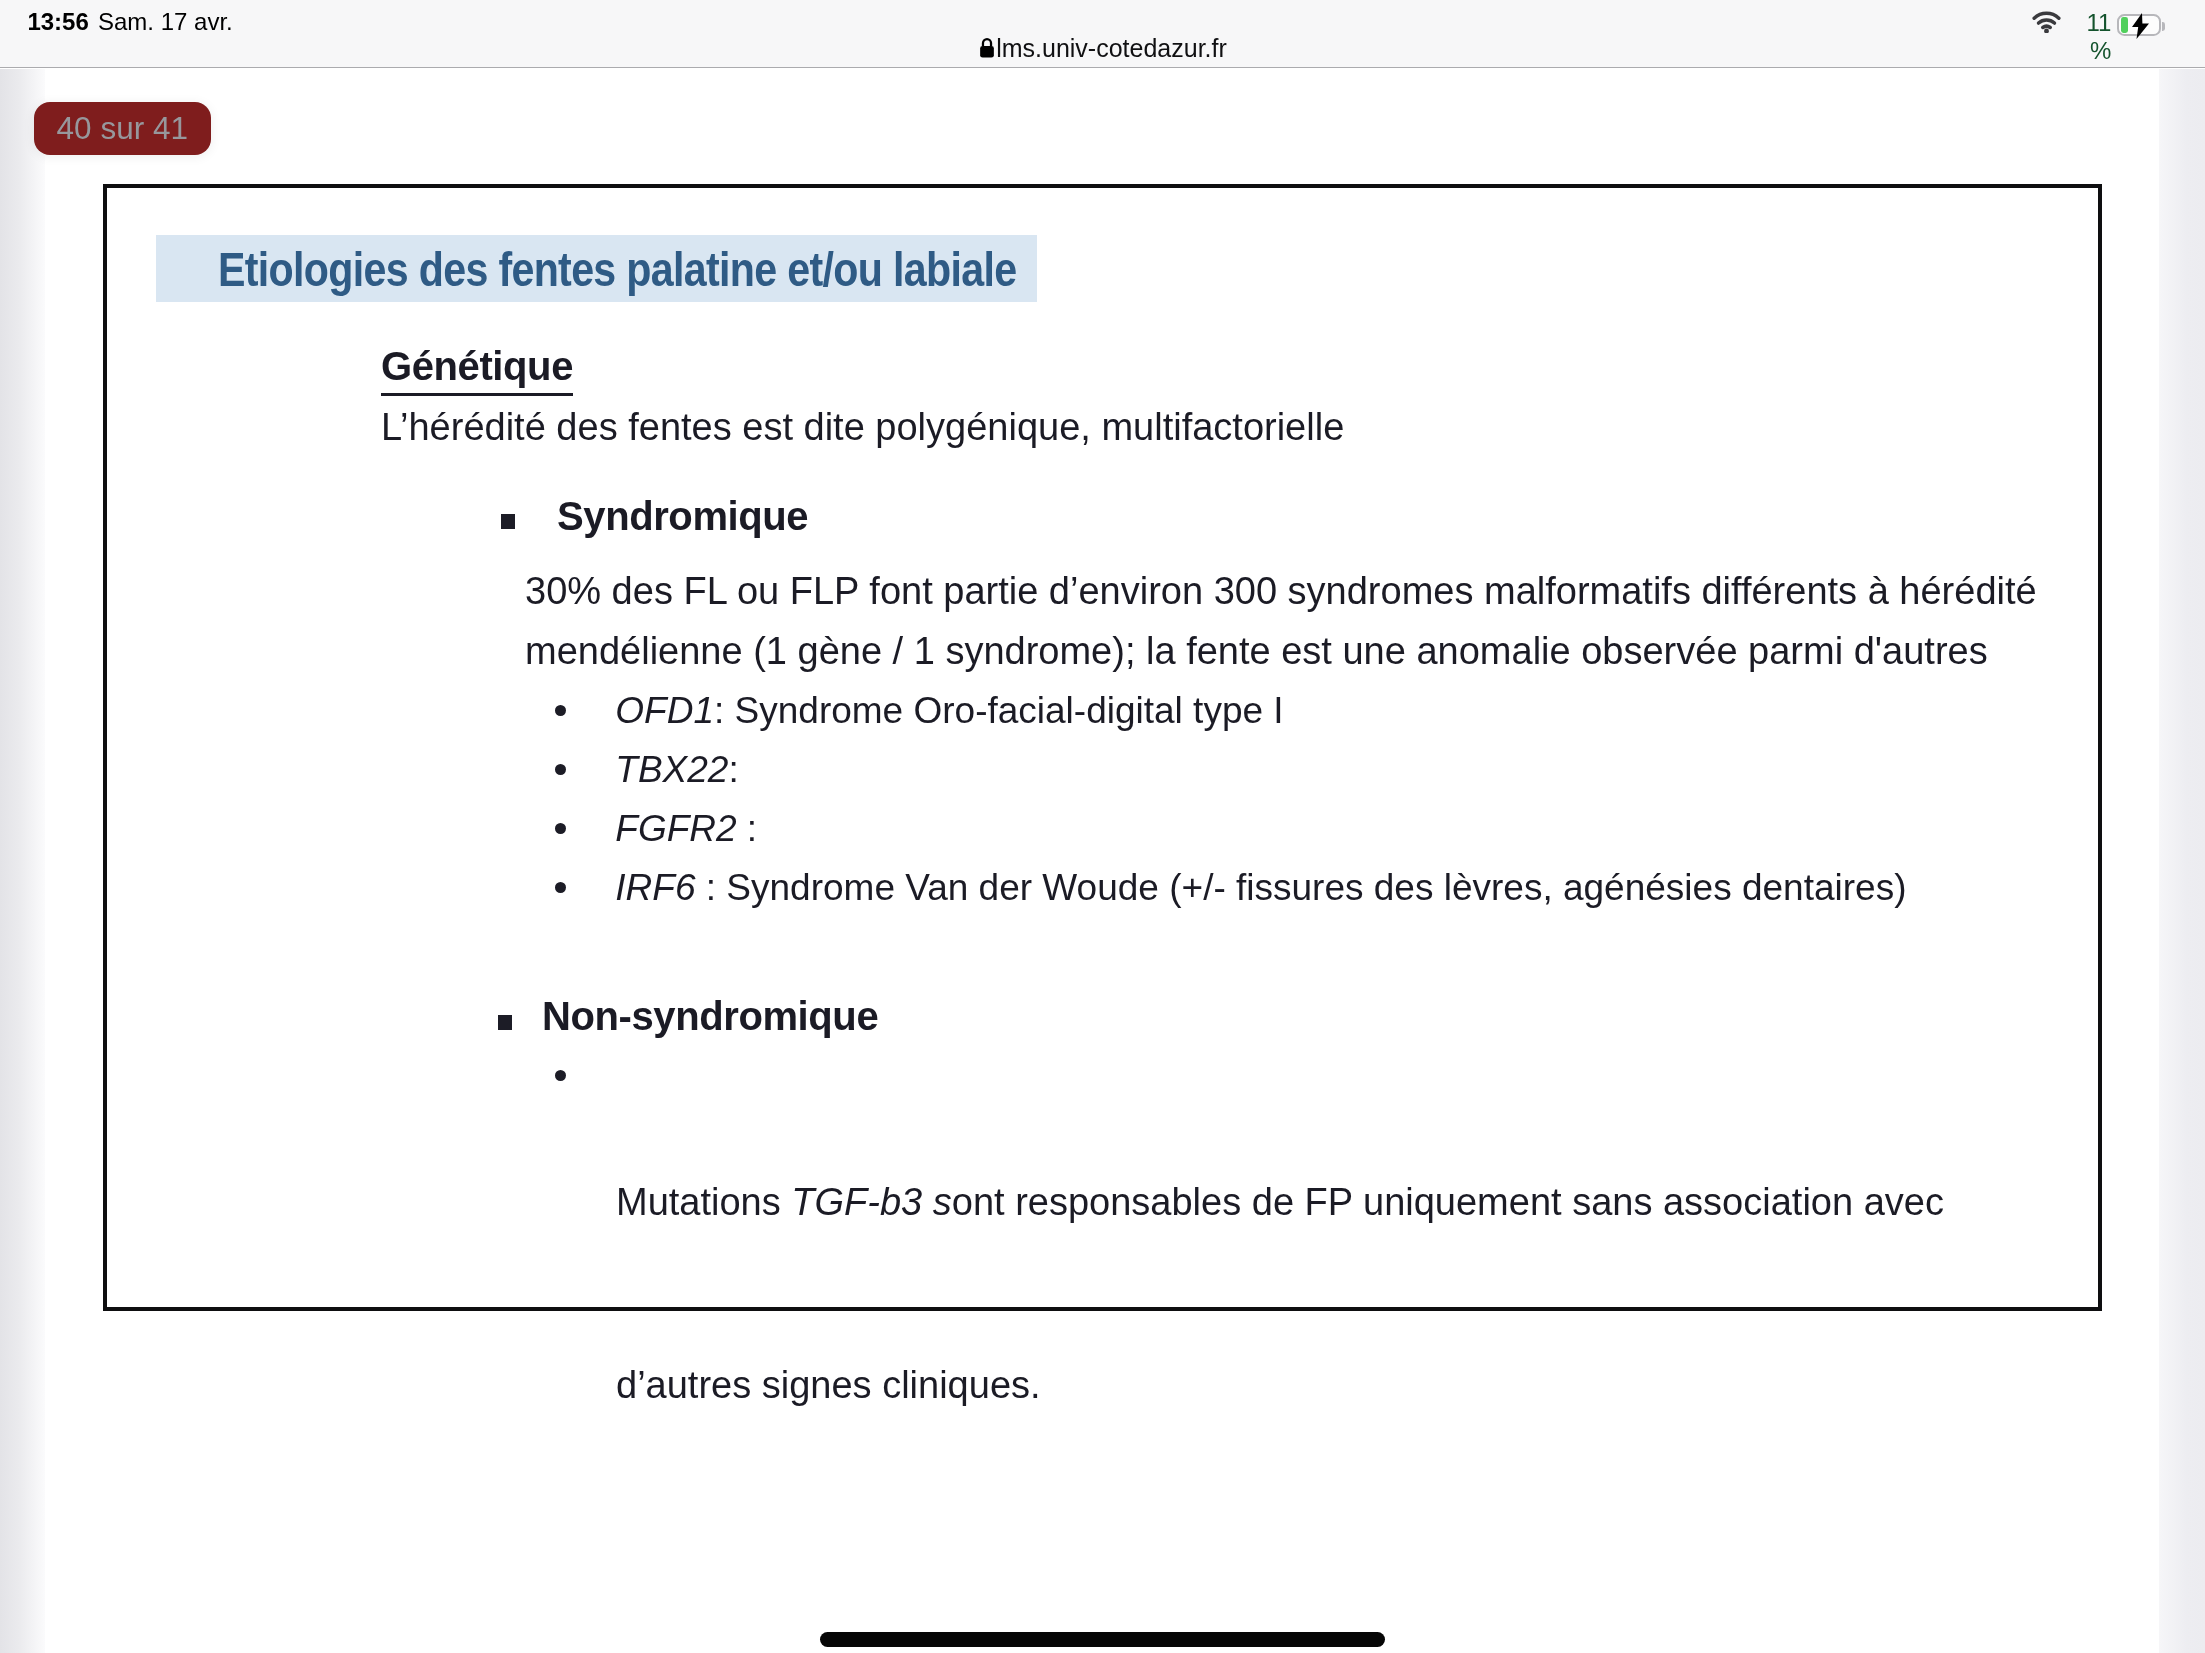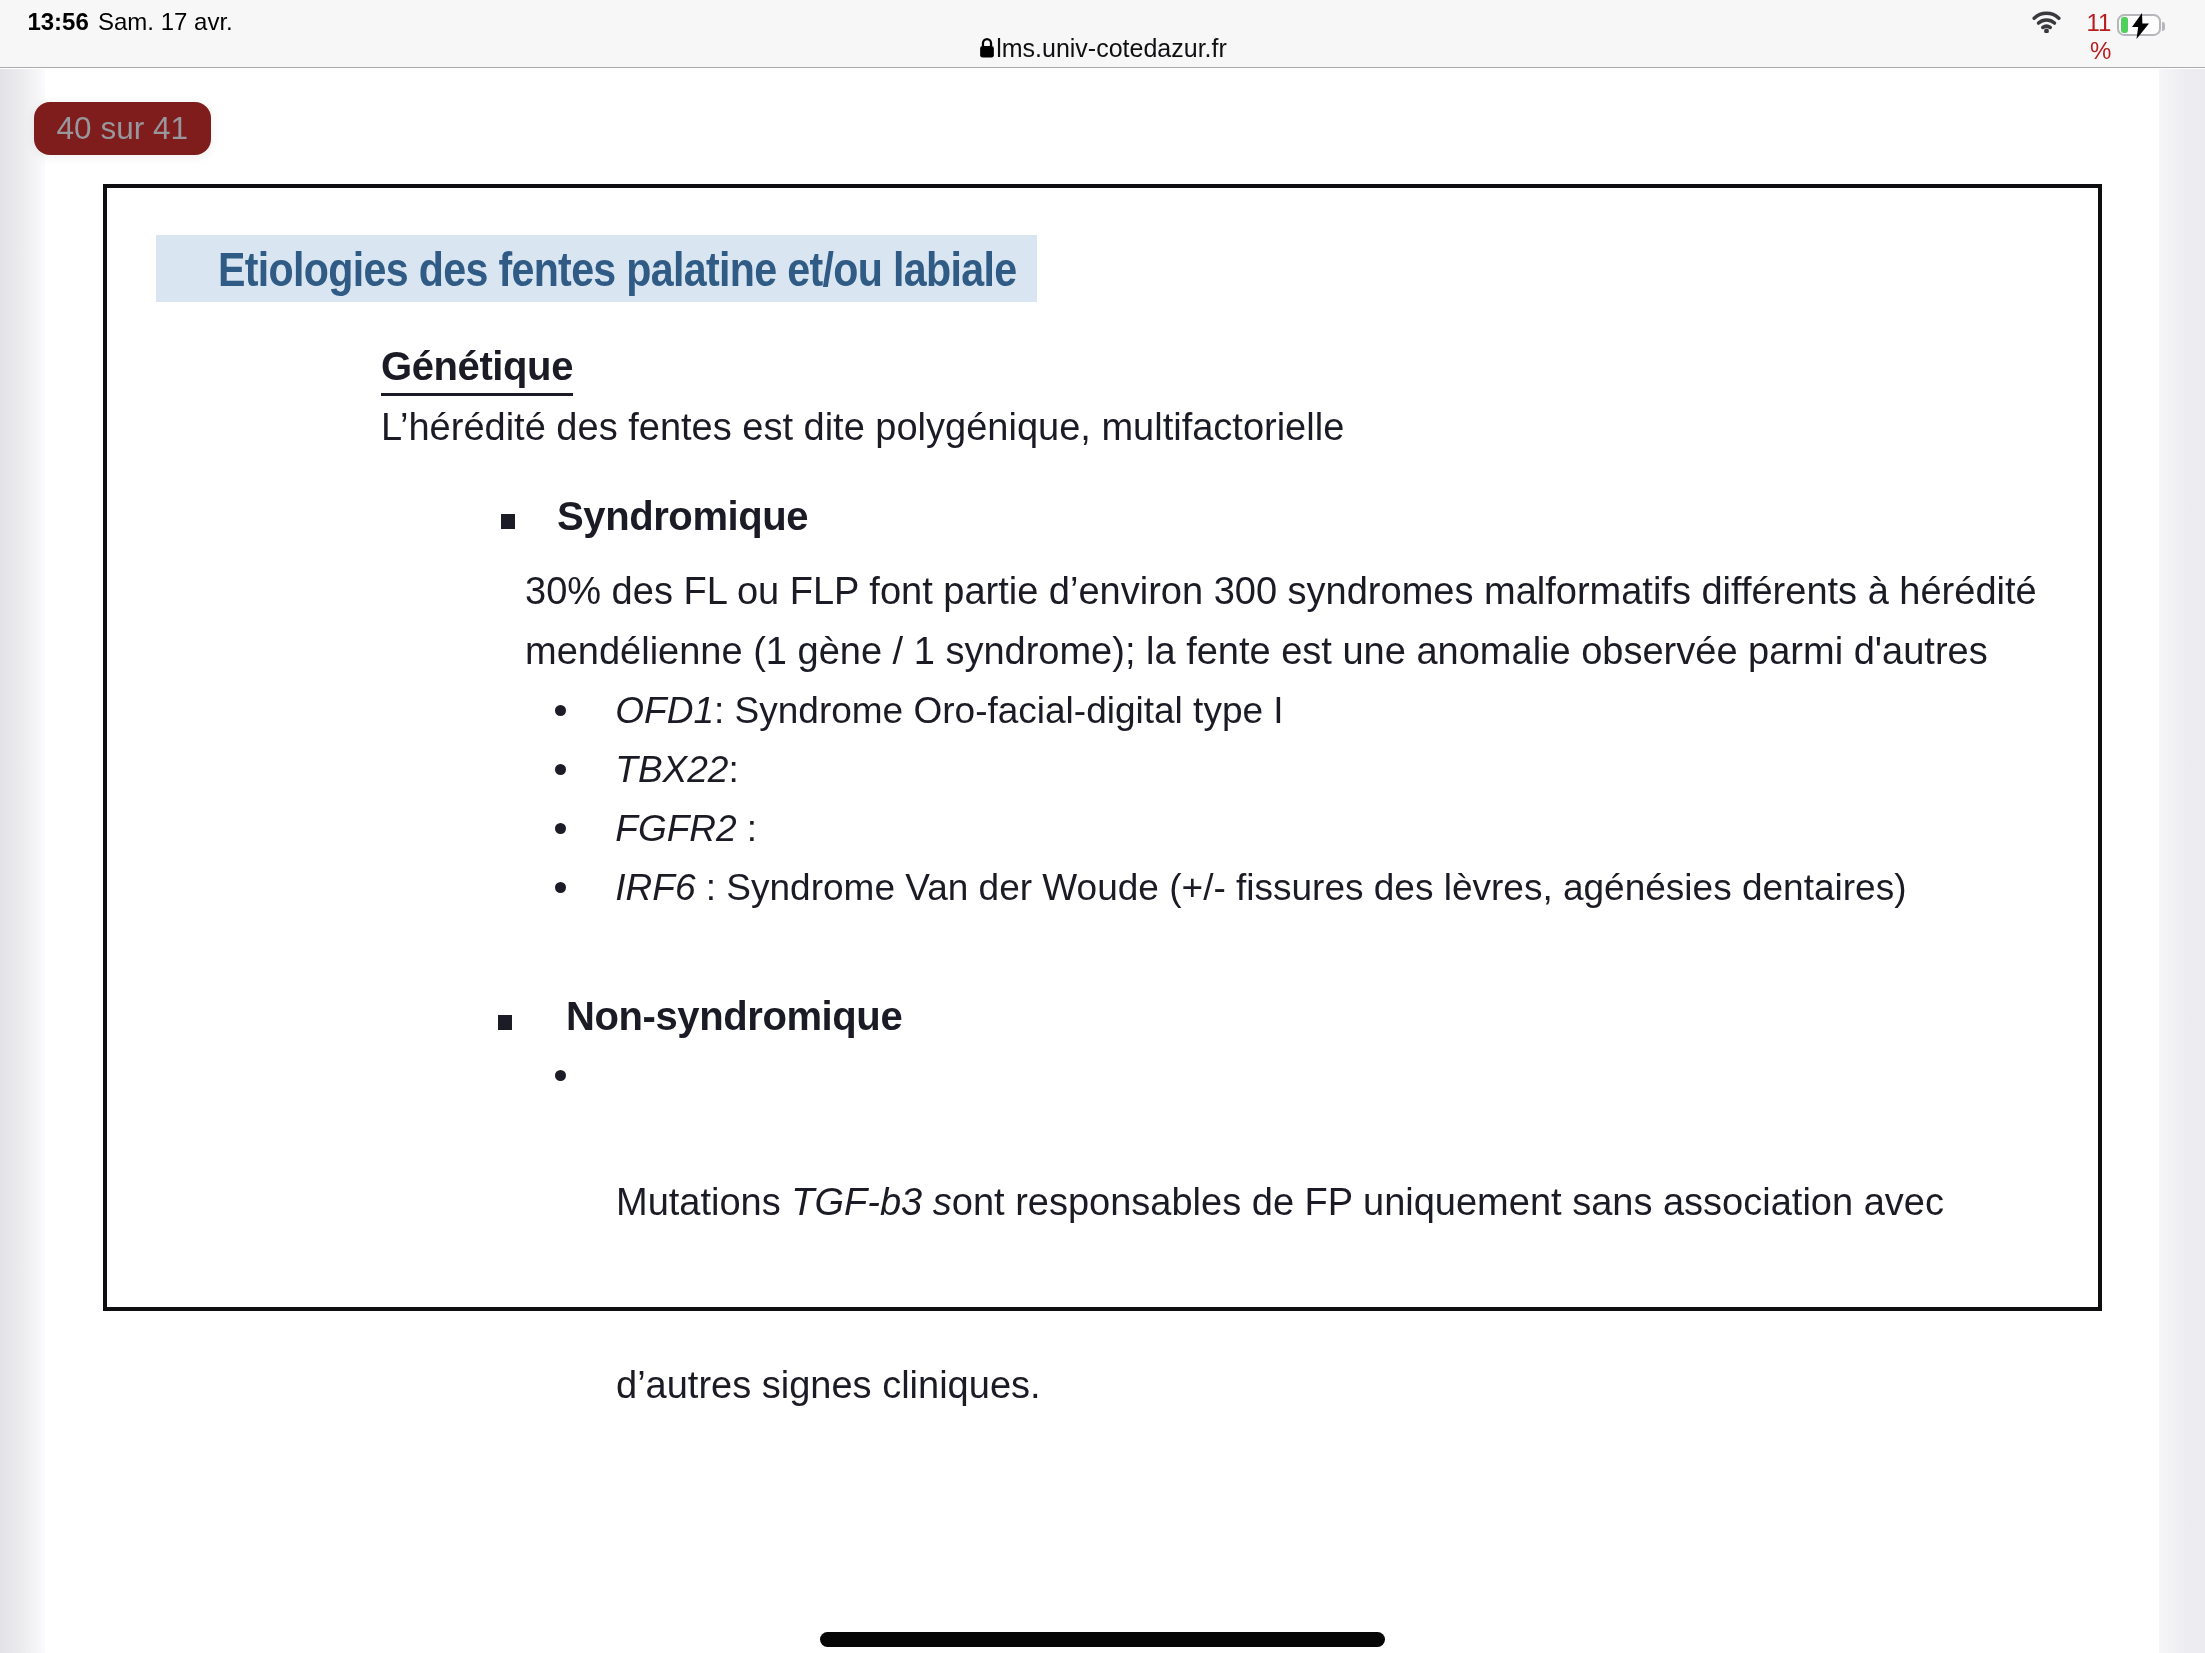--- a/index.html
+++ b/index.html
@@ -17,21 +17,21 @@
   .time{position:absolute;left:27.4px;top:8px;font-size:24px;font-weight:700;color:#000;}
   .date{position:absolute;left:98px;top:8px;font-size:24px;font-weight:400;color:#000;}
   .url-bar{
     position:absolute;left:0;top:32px;width:2205px;height:32px;
     display:flex;align-items:center;justify-content:center;
   }
   .url-text{font-size:25px;color:#101012;}
   .lock-icon{display:inline-block;width:18px;height:22.6px;}
   .status-right{position:absolute;right:22.6px;top:0;height:68px;}
   .wifi-icon{position:absolute;right:121px;top:9.7px;width:29px;height:24px;}
-  .batt-pct{position:absolute;right:71px;top:9px;font-size:24px;color:#b91c1c;}
+  .batt-pct{position:absolute;right:71px;top:9px;font-size:24px;color:#14532d;}
   .battery{position:absolute;right:21px;top:13.7px;width:44px;height:22.6px;
     border:2px solid #b7b7bb;border-radius:7.3px;box-sizing:border-box;background:#fdfdfd;}
   .battery .fill{position:absolute;left:1.6px;top:1.6px;width:7.3px;height:15.3px;border-radius:2.4px;background:#51d05d;}
   .battery .nub{position:absolute;right:-5.7px;top:6.5px;width:3.2px;height:9px;border-radius:0 2.4px 2.4px 0;background:#b7b7bb;}
   .bolt-icon{position:absolute;left:10.5px;top:-2.4px;width:21px;height:26px;}
   
   .edge-strip-left{
     position:absolute;left:0;top:69px;width:45px;height:1584px;
     background:linear-gradient(to right,#e3e3e7 0%,#ebebee 45%,#fbfbfc 100%);
   }
@@ -63,21 +63,21 @@
   .heading-genetique{
     position:absolute;left:381px;top:344px;
     font-size:40px;font-weight:700;letter-spacing:-0.4px;
     border-bottom:3.2px solid #1b1b25;padding-bottom:4px;
   }
   .intro-line{position:absolute;left:381px;top:406px;font-size:38px;white-space:nowrap;}
   .square-bullet{position:absolute;width:13.7px;height:15.3px;background:#1c1c26;}
   .sq-synd{left:501px;top:514px;}
   .sq-nonsynd{left:498px;top:1015px;}
   .heading-synd{position:absolute;left:557px;top:494px;font-size:40px;font-weight:700;letter-spacing:-0.4px;}
-  .heading-nonsynd{position:absolute;left:542px;top:994px;font-size:40px;font-weight:700;letter-spacing:-0.4px;margin-left:24px;}
+  .heading-nonsynd{position:absolute;left:542px;top:994px;font-size:40px;font-weight:700;letter-spacing:-0.4px;}
   .para{position:absolute;left:525px;top:561px;font-size:38px;line-height:60px;white-space:nowrap;}
   .gene-list{position:absolute;left:555px;top:681px;}
   .gene-row{display:flex;align-items:center;height:59px;white-space:pre;font-size:37px;}
   .dot-bullet{width:11.3px;height:11.3px;border-radius:50%;background:#1c1c26;margin-right:49px;flex:0 0 auto;}
   .gene-name{font-style:italic;}
   .mut-block{position:absolute;left:616px;top:1050px;font-size:38px;line-height:61px;white-space:pre;}
   .mut-dot{position:absolute;left:555px;top:1070px;width:11.3px;height:11.3px;border-radius:50%;background:#1c1c26;}
   
   .home-indicator{
     position:absolute;left:820px;top:1632px;width:565px;height:15.3px;

